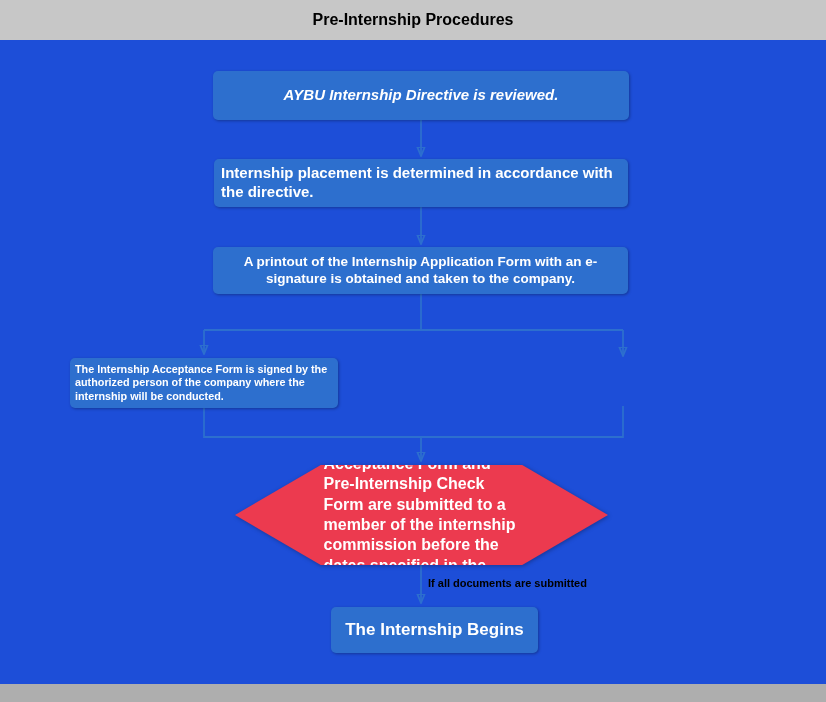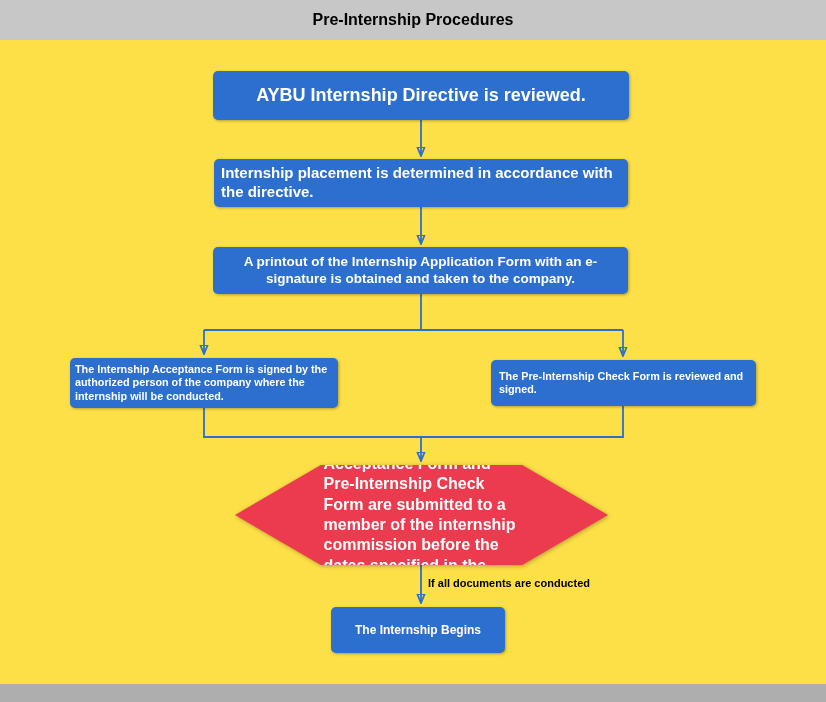--- a/index.html
+++ b/index.html
@@ -5,21 +5,21 @@
   html, body {
     margin: 0;
     padding: 0;
     background: #e9e9e9;
     font-family: "Liberation Sans", sans-serif;
   }
   #canvas {
     position: relative;
     width: 826px;
     height: 702px;
-    background: #fde047;
+    background: #1d4ed8;
     overflow: hidden;
   }
   #title-bar {
     position: absolute;
     left: 0; top: 0;
     width: 826px; height: 40px;
     background: #c7c7c7;
     display: flex;
     align-items: center;
     justify-content: center;
@@ -49,22 +49,23 @@
     box-sizing: border-box;
     line-height: 1.25;
   }
   .node.left-text {
     justify-content: center;
     text-align: left;
   }
   #node-step1 {
     left: 213px; top: 71px;
     width: 416px; height: 49px;
-    font-size: 18px;
+    font-size: 15px;
     padding: 0 10px;
+    font-style: italic;
   }
   #node-step2 {
     left: 214px; top: 159px;
     width: 414px; height: 48px;
     font-size: 15px;
     padding: 0 14px 0 7px;
   }
   #node-step3 {
     left: 213px; top: 247px;
     width: 415px; height: 47px;
@@ -78,22 +79,22 @@
     padding: 0 6px 0 5px;
   }
   #node-branch-right {
     left: 491px; top: 360px;
     width: 265px; height: 46px;
     font-size: 10.8px;
     padding: 0 10px 0 8px;
   }
   #node-final {
     left: 331px; top: 607px;
-    width: 174px; height: 46px;
-    font-size: 12px;
+    width: 207px; height: 46px;
+    font-size: 17px;
     padding: 12px 8px;
   }
   #node-decision {
     position: absolute;
     left: 235px; top: 465px;
     width: 373px; height: 100px;
     filter: drop-shadow(1px 1px 2px rgba(0,0,0,0.30));
   }
   #node-decision .hexagon {
     width: 100%; height: 100%;
@@ -164,31 +165,28 @@
   </div>
 
   <div class="node left-text" id="node-branch-left">
     <span>The Internship Acceptance Form is signed by the authorized person of the company where the internship will be conducted.</span>
   </div>
 
   <div class="node" id="node-step3">
     <span>A printout of the Internship Application Form with an e-signature is obtained and taken to the company.</span>
   </div>
 
-  <div class="node left-text" id="node-branch-right">
-    <span>The Pre-Internship Check Form is reviewed and signed.</span>
-  </div>
 
   <div id="node-decision">
     <div class="hexagon">
       <div class="hex-label">The Internship Acceptance Form and Pre-Internship Check Form are submitted to a member of the internship commission before the dates specified in the regulations.</div>
     </div>
   </div>
 
-  <div id="condition-label">If all documents are conducted</div>
+  <div id="condition-label">If all documents are submitted</div>
 
   <div class="node" id="node-final">
     <span>The Internship Begins</span>
   </div>
 
   <div id="footer-bar"></div>
 
 </div>
 
 </body></html>

